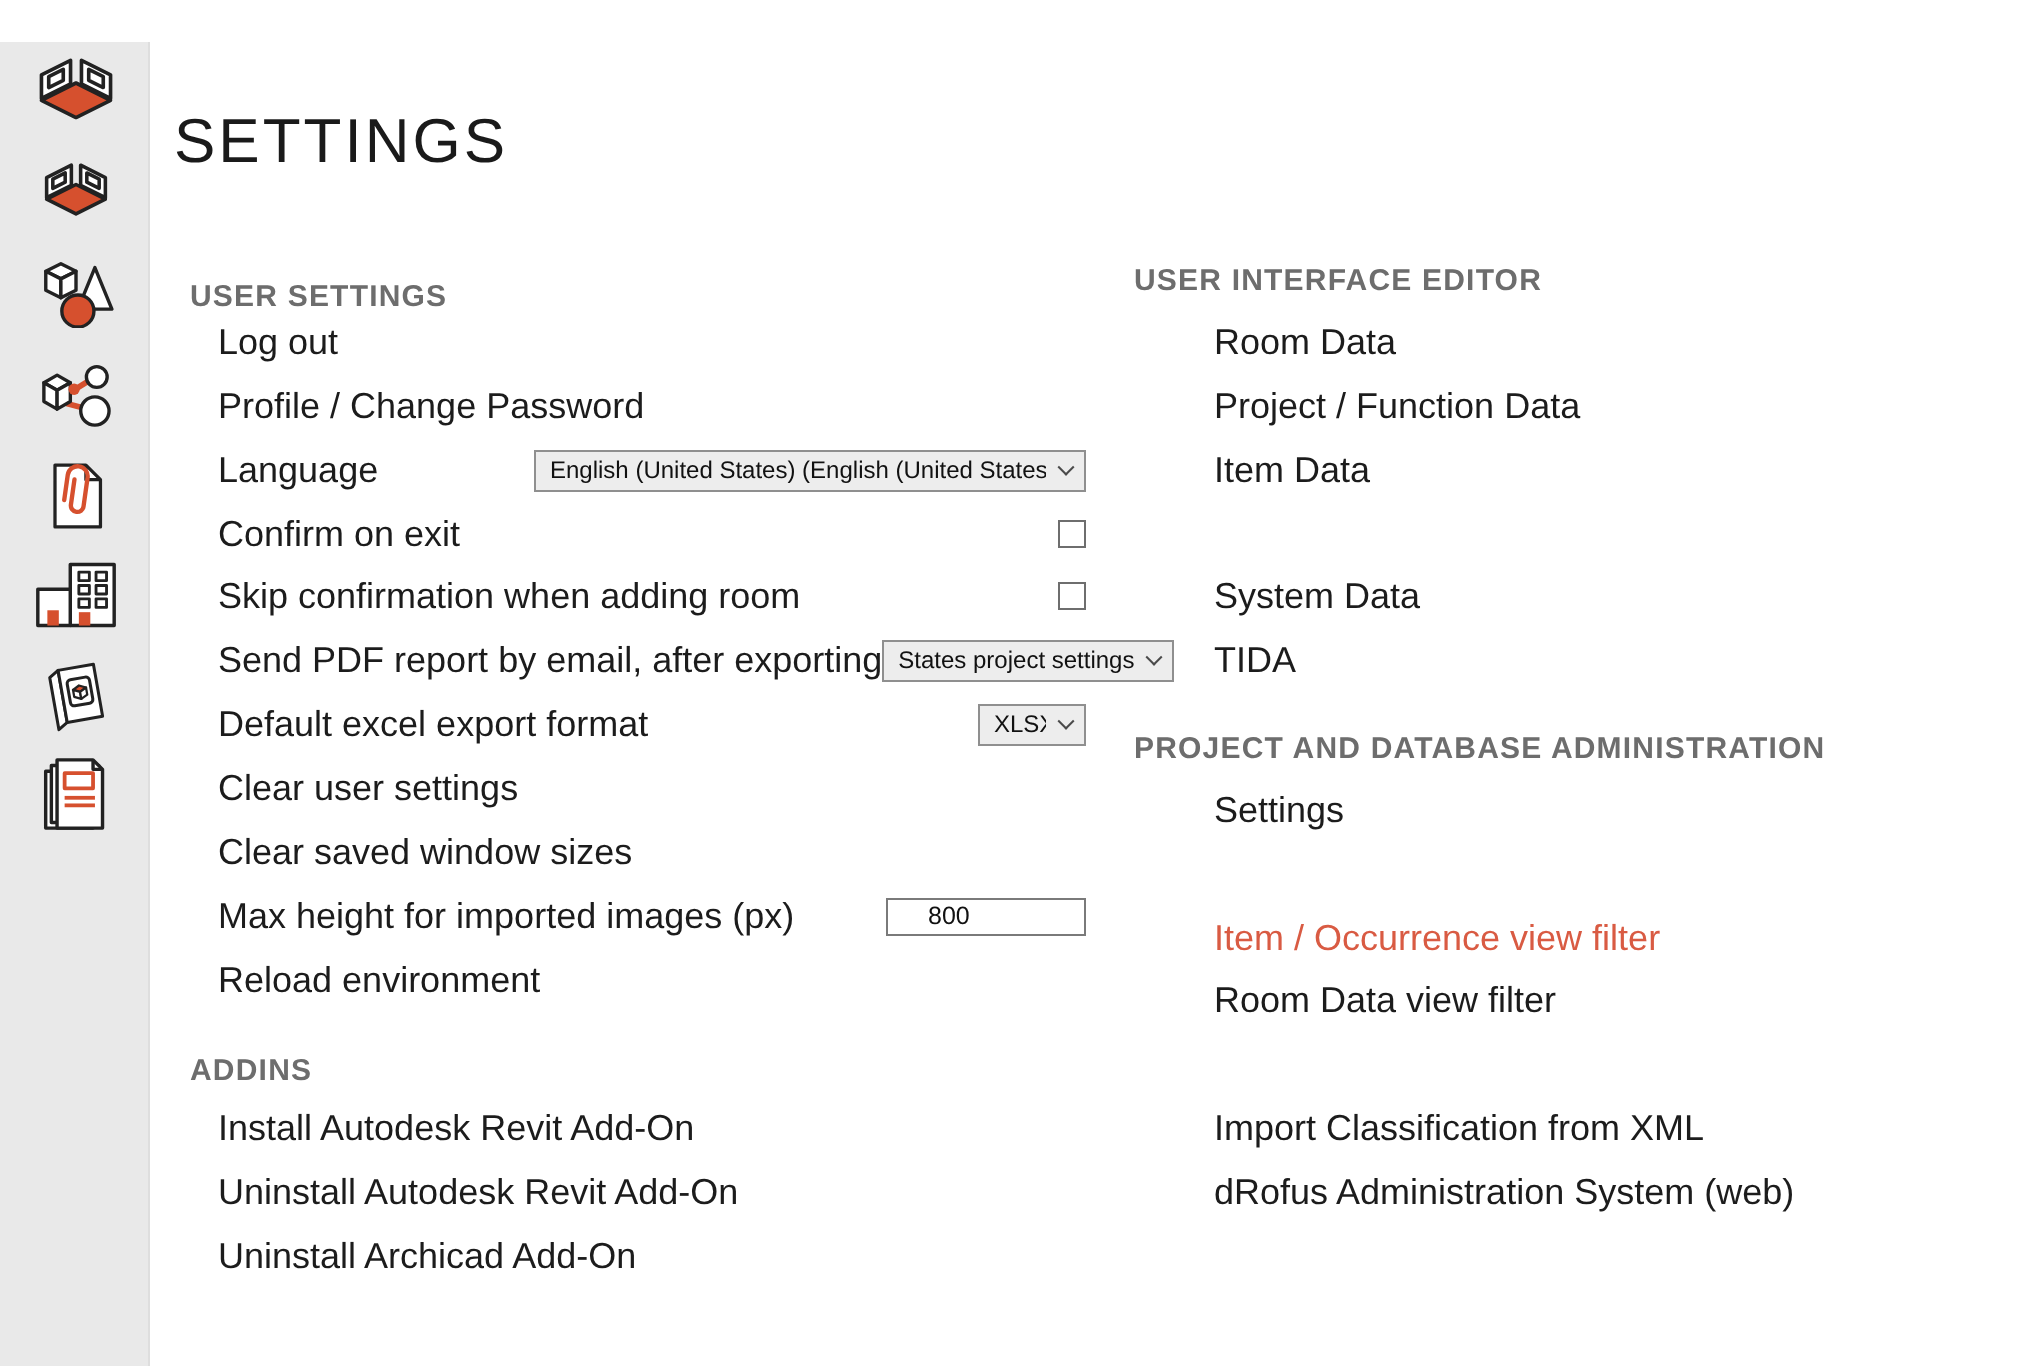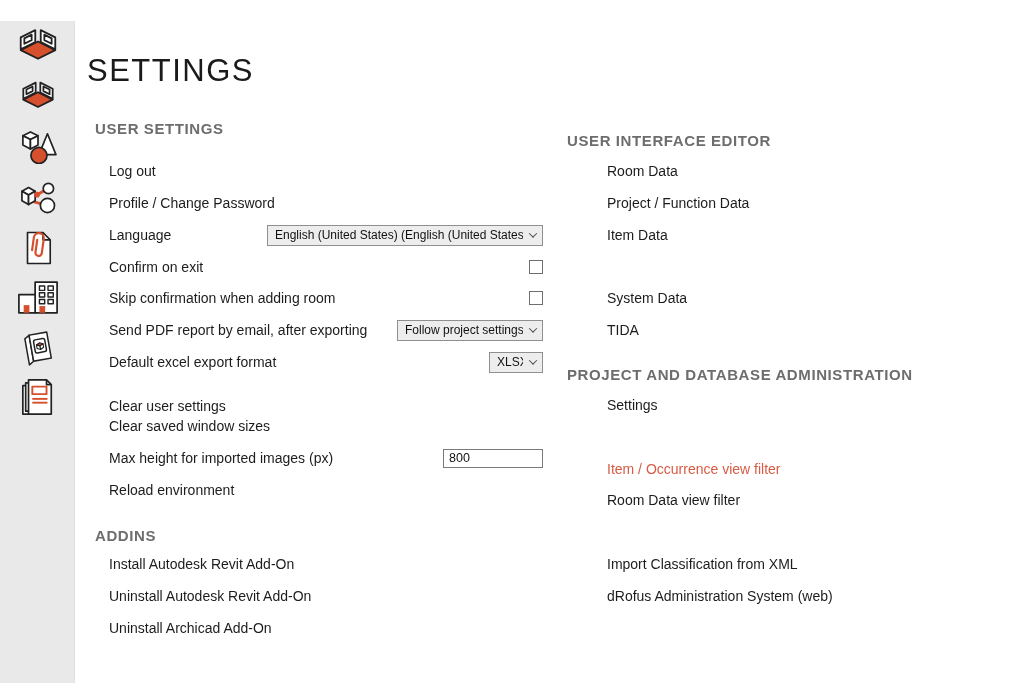--- a/index.html
+++ b/index.html
@@ -34,40 +34,40 @@
   }
   .section-header{
     position:absolute;font-size:15px;font-weight:700;letter-spacing:0.6px;
     color:var(--header-gray);white-space:nowrap;
   }
   .row{
     position:absolute;height:22px;display:flex;align-items:center;white-space:nowrap;
   }
   .row.leftcol{left:109px;width:434px;}
   .row.rightcol{left:607px;width:430px;}
-  .item-label,.item-link{font-size:14px;color:#1c1c1c;}
+  .item-label,.item-link{font-size:18px;color:#1c1c1c;}
   .item-link{cursor:pointer;}
   .item-link.accent{color:var(--accent);}
   
   .combo{
     margin-left:auto;height:21px;background:#ededed;border:1px solid #8f8f8f;
     display:flex;align-items:center;justify-content:space-between;
     padding:0 6px 0 7px;cursor:default;
   }
   .combo-val{font-size:12px;color:#111;overflow:hidden;white-space:nowrap;}
   .chev{
     width:6px;height:6px;border-right:1.4px solid #4a4a4a;border-bottom:1.4px solid #4a4a4a;
     transform:rotate(45deg) translate(-1px,-1px);margin-left:7px;flex:none;
   }
   .checkbox{
     margin-left:auto;width:14px;height:14px;background:#fff;border:1px solid #6e6e6e;flex:none;cursor:pointer;
   }
   .textbox{
     margin-left:auto;width:100px;height:19px;border:1px solid #7a7a7a;background:#fff;
-    font-family:"Liberation Sans",sans-serif;font-size:12.5px;color:#111;padding:1px 5px;
+    font-family:"Liberation Sans",sans-serif;font-size:12.5px;color:#111;padding:1px 20px;
   }
 </style>
 </head>
 <body>
 
 <div class="screen">
 
 
   <div class="sidebar">
 
@@ -158,21 +158,21 @@
         <path d="M28,3 v5 h5" fill="none"></path>
         <rect x="13" y="10" width="15" height="8" fill="none" stroke="#d6502e" stroke-width="2"></rect>
         <line x1="13" y1="23" x2="29" y2="23" stroke="#d6502e" stroke-width="2"></line>
         <line x1="13" y1="27" x2="29" y2="27" stroke="#d6502e" stroke-width="2"></line>
       </svg>
     </div>
   </div>
 
   <h1 class="page-title">SETTINGS</h1>
 
-  <div class="section-header" style="left:95px;top:120px">USER SETTINGS</div>
+  <div class="section-header" style="left:95px;top:140px">USER SETTINGS</div>
 
   <div class="row leftcol" style="top:160px">
     <span class="item-link">Log out</span>
   </div>
 
   <div class="row leftcol" style="top:192px">
     <span class="item-link">Profile / Change Password</span>
   </div>
 
   <div class="row leftcol" style="top:224px">
@@ -189,34 +189,34 @@
   </div>
 
   <div class="row leftcol" style="top:287px">
     <span class="item-label">Skip confirmation when adding room</span>
     <span class="checkbox"></span>
   </div>
 
   <div class="row leftcol" style="top:319px">
     <span class="item-label">Send PDF report by email, after exporting</span>
     <div class="combo" style="width:146px">
-      <span class="combo-val">Follow project settings</span>
+      <span class="combo-val">States project settings</span>
       <span class="chev"></span>
     </div>
   </div>
 
   <div class="row leftcol" style="top:351px">
     <span class="item-label">Default excel export format</span>
     <div class="combo" style="width:54px">
       <span class="combo-val">XLSX</span>
       <span class="chev"></span>
     </div>
   </div>
 
-  <div class="row leftcol" style="top:395px">
+  <div class="row leftcol" style="top:383px">
     <span class="item-link">Clear user settings</span>
   </div>
 
   <div class="row leftcol" style="top:415px">
     <span class="item-link">Clear saved window sizes</span>
   </div>
 
   <div class="row leftcol" style="top:447px">
     <span class="item-label">Max height for imported images (px)</span>
     <input class="textbox" type="text" value="800" style="">

